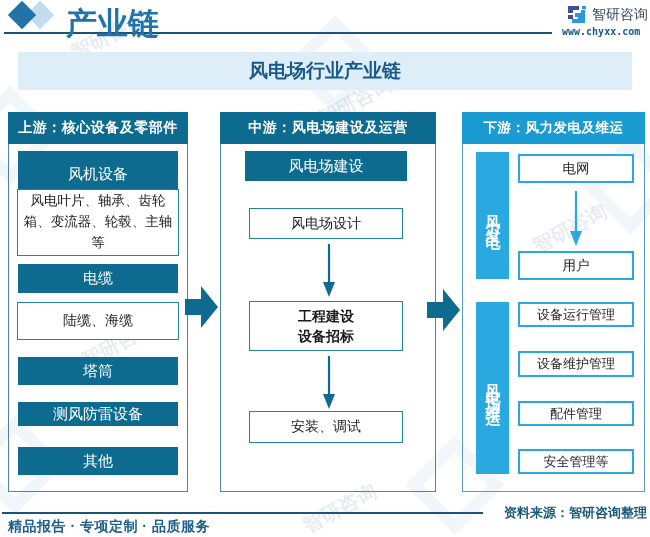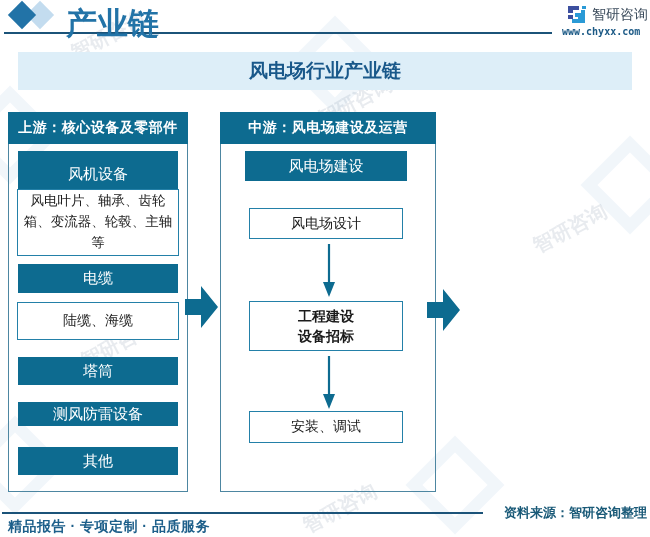--- a/index.html
+++ b/index.html
@@ -141,20 +141,39 @@
     </svg>
     <div class="outline mid-s1 pre">工程建设
 设备招标</div>
     <svg class="v-arrow" style="left:101px; top:243px;" width="14" height="54">
       <line x1="7" y1="0" x2="7" y2="40" stroke="#0d6b90" stroke-width="2.2"></line>
       <polygon points="1,38 13,38 7,53" fill="#0d6b90"></polygon>
     </svg>
     <div class="outline mid-s2">安装、调试</div>
   </div>
 
+  <div class="col col-down">
+    <div class="col-header">下游：风力发电及维运</div>
+    <div class="side-bar bar-1">
+      <span>风力发电</span>
+    </div>
+    <div class="node dn-grid">电网</div>
+    <svg class="v-arrow" style="left:106px; top:78px;" width="14" height="56">
+      <line x1="7" y1="0" x2="7" y2="42" stroke="#29a9e0" stroke-width="2.2"></line>
+      <polygon points="1,40 13,40 7,55" fill="#29a9e0"></polygon>
+    </svg>
+    <div class="node dn-user">用户</div>
+    <div class="side-bar bar-2">
+      <span>风电场维运</span>
+    </div>
+    <div class="node dn-m0">设备运行管理</div>
+    <div class="node dn-m1">设备维护管理</div>
+    <div class="node dn-m2">配件管理</div>
+    <div class="node dn-m3">安全管理等</div>
+  </div>
 
   <svg class="big-arrow ba-1" width="34" height="46">
     <polygon points="0,15 16,15 16,2 33,23 16,44 16,31 0,31" fill="#0d6b90"></polygon>
   </svg>
   <svg class="big-arrow ba-2" width="34" height="46">
     <polygon points="0,15 16,15 16,2 33,23 16,44 16,31 0,31" fill="#0d6b90"></polygon>
   </svg>
 
   <div class="source-rule"></div>
   <div class="source-text">资料来源：智研咨询整理</div>

